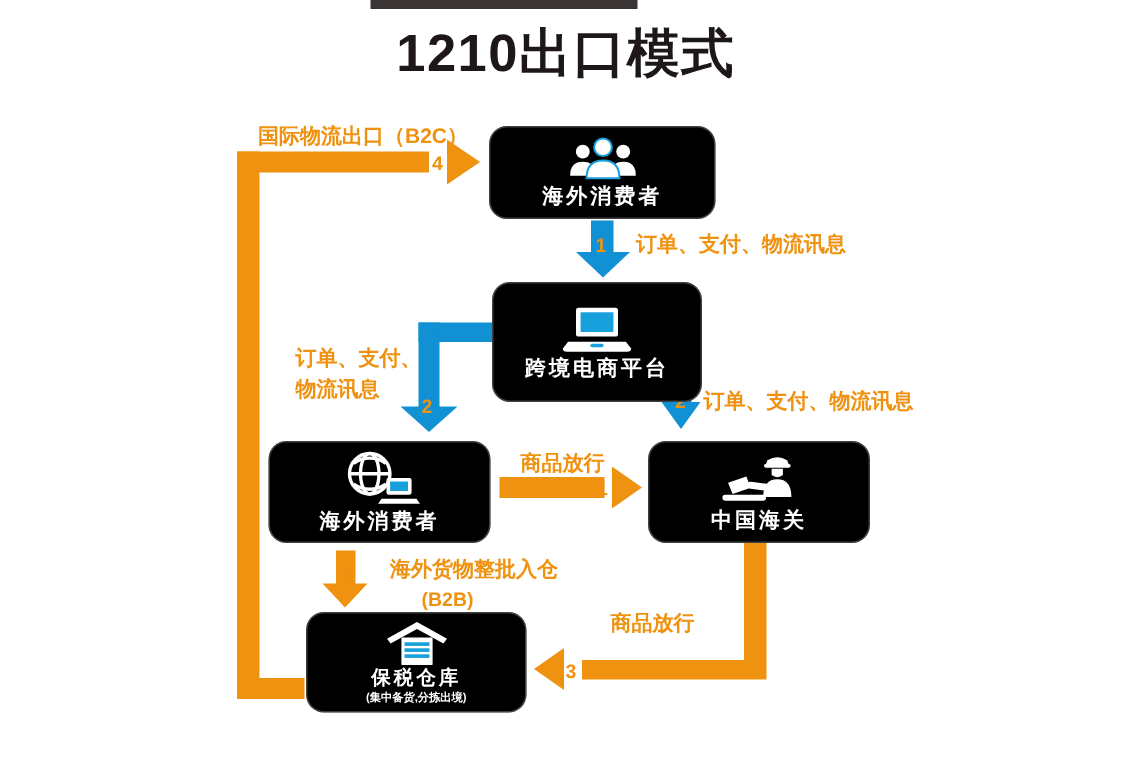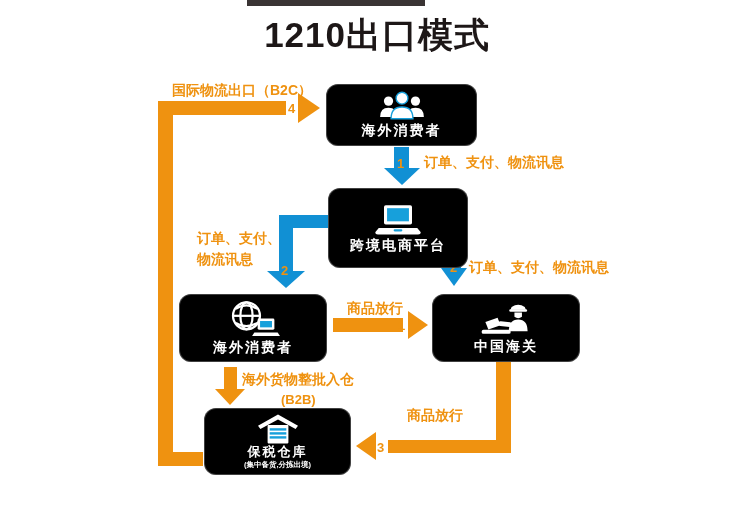--- a/index.html
+++ b/index.html
@@ -59,21 +59,21 @@
   <div class="olabel" style="left:469px;top:259px;">订单、支付、物流讯息</div>
 
   <div class="olabel" style="left:342px;top:300px;width:66px;text-align:center;">商品放行</div>
   <div class="obar" style="left:333px;top:318px;width:70px;height:14px;"></div>
   <div class="num" style="left:398px;top:319px;">1</div>
   <div class="tri" style="left:408px;top:311px;border-top:14px solid transparent;border-bottom:14px solid transparent;border-left:20px solid #ef9210;"></div>
 
   <div class="obar" style="left:224px;top:367px;width:13px;height:23px;"></div>
   <div class="tri" style="left:215px;top:389px;border-left:15px solid transparent;border-right:15px solid transparent;border-top:16px solid #ef9210;"></div>
   <div class="num" style="left:227px;top:376px;">2</div>
-  <div class="olabel" style="left:242px;top:371px;">海外货物整批入仓</div>
+  <div class="olabel" style="left:260px;top:371px;">海外货物整批入仓</div>
   <div class="olabel" style="left:281px;top:392px;font-size:13px;">(B2B)</div>
 
   <div class="obar" style="left:496px;top:362px;width:15px;height:78px;"></div>
   <div class="obar" style="left:388px;top:440px;width:123px;height:13px;"></div>
   <div class="olabel" style="left:407px;top:407px;">商品放行</div>
   <div class="num" style="left:377px;top:441px;">3</div>
   <div class="tri" style="left:356px;top:432px;border-top:14px solid transparent;border-bottom:14px solid transparent;border-right:20px solid #ef9210;"></div>
 
   <div class="node" style="left:326px;top:84px;width:151px;height:62px;">
     <span>

